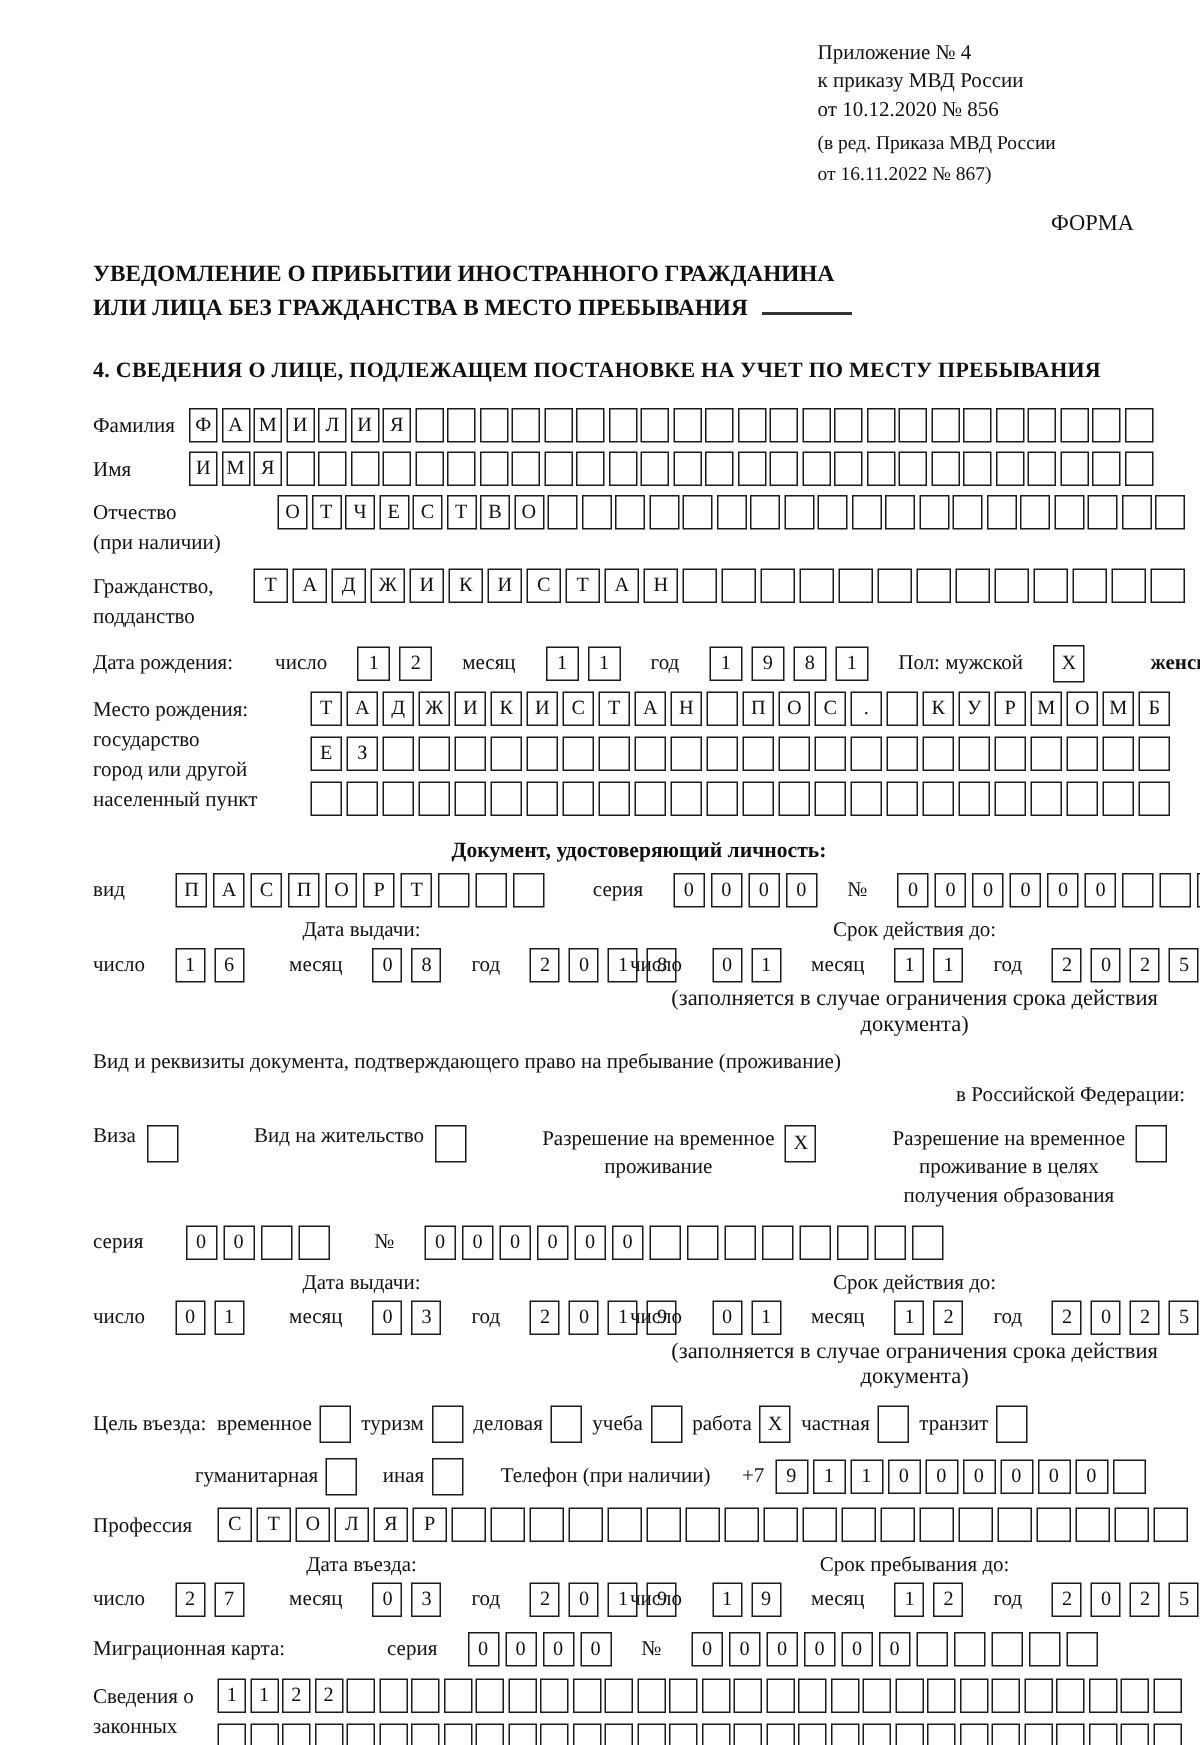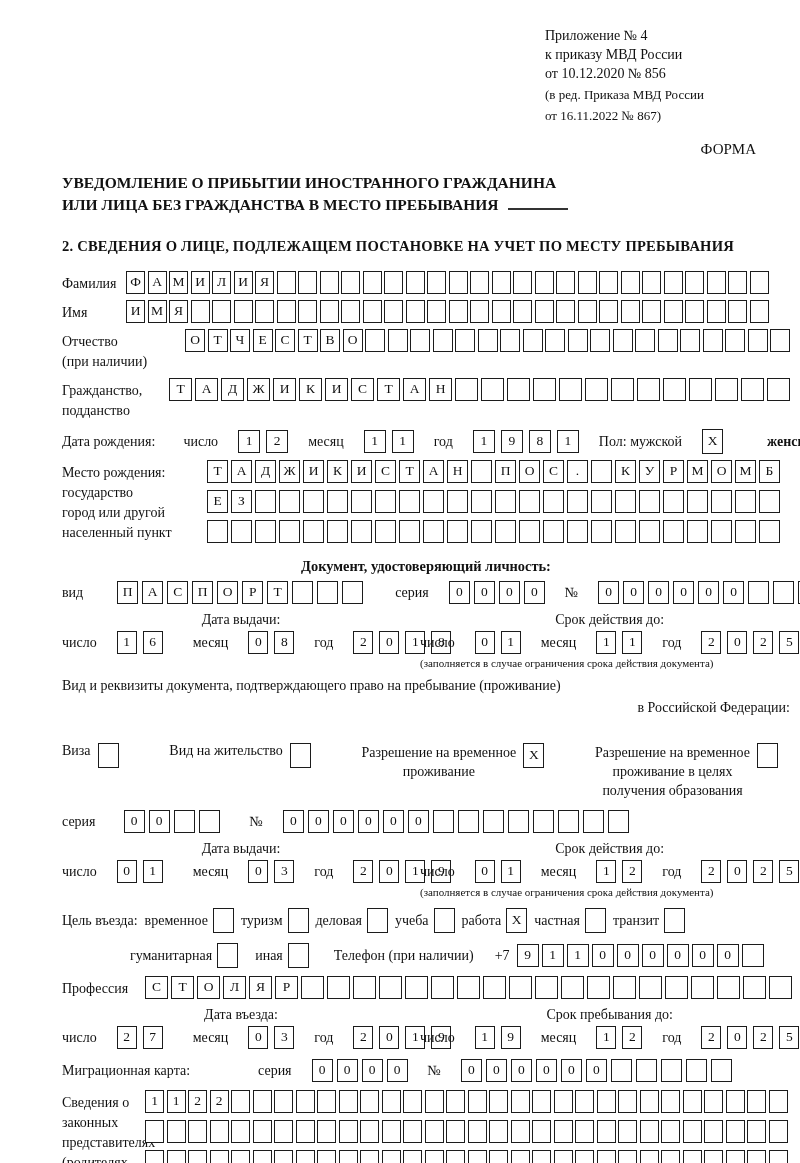--- a/index.html
+++ b/index.html
@@ -27,29 +27,29 @@
   .g3{gap:3px;} .g4{gap:4px;} .g6{gap:6px;}
   .w20 .box{width:20px;} .w21 .box{width:21px;} .w22 .box{width:22px;} .w23 .box{width:23px;}
   .cbx .box{width:21px; height:25px; line-height:22px;}
   
   .strip{display:flex; align-items:center; gap:20px; font-size:14px;}
   .strip .t{flex:none;}
   .dates-pair{display:flex; margin-top:8px;}
   .d-left{width:358px; flex:none;}
   .d-right{flex:1;}
   .d-head{text-align:center; font-size:14px; font-weight:normal; margin-bottom:3px;}
-  .d-note{font-size:11px; text-align:left; margin-top:3px;}
+  .d-note{font-size:15px; text-align:center; margin-top:3px;}
   
   .two-col{display:flex; margin-top:6px;}
   .bp-rows .boxes{margin-bottom:7px; display:flex;}
   .center-head{text-align:center; font-weight:bold; font-size:14.4px; margin-top:8px;}
   .plain{font-size:14px; line-height:22px; margin-top:6px;}
   
   .cb-row{display:flex; justify-content:space-between; margin-top:8px; padding-right:12px;}
-  .cb-item{display:flex; gap:7px; align-items:flex-start; font-size:14px;margin-top:16px;}
+  .cb-item{display:flex; gap:7px; align-items:flex-start; font-size:14px;}
   .cb-center{text-align:center; line-height:19px;}
   .purpose-row{display:flex; align-items:center; gap:7px; font-size:14px; margin-top:10px; flex-wrap:nowrap;}
   .purpose-row .pair{display:flex; align-items:center; gap:5px;}
   .indent68{margin-left:68px;}
 </style>
 </head>
 <body>
 
 <div class="page">
 
@@ -60,21 +60,21 @@
     <div class="ed">(в ред. Приказа МВД России</div>
     <div class="ed">от 16.11.2022 № 867)</div>
   </div>
   <div class="forma">ФОРМА</div>
 
   <div class="title">
     <div>УВЕДОМЛЕНИЕ О ПРИБЫТИИ ИНОСТРАННОГО ГРАЖДАНИНА</div>
     <div><span>ИЛИ ЛИЦА БЕЗ ГРАЖДАНСТВА В МЕСТО ПРЕБЫВАНИЯ</span><span class="blank-line"></span></div>
   </div>
 
-  <div class="sec-heading">2. СВЕДЕНИЯ О ЛИЦЕ, ПОДЛЕЖАЩЕМ ПОСТАНОВКЕ НА УЧЕТ ПО МЕСТУ ПРЕБЫВАНИЯ</div>
+  <div class="sec-heading">4. СВЕДЕНИЯ О ЛИЦЕ, ПОДЛЕЖАЩЕМ ПОСТАНОВКЕ НА УЧЕТ ПО МЕСТУ ПРЕБЫВАНИЯ</div>
 
   <div class="row" style="margin-top:16px;">
     <div class="lbl w64">Фамилия</div>
     <div class="boxes">
         <span class="box">Ф</span>
         <span class="box">А</span>
         <span class="box">М</span>
         <span class="box">И</span>
         <span class="box">Л</span>
         <span class="box">И</span>

